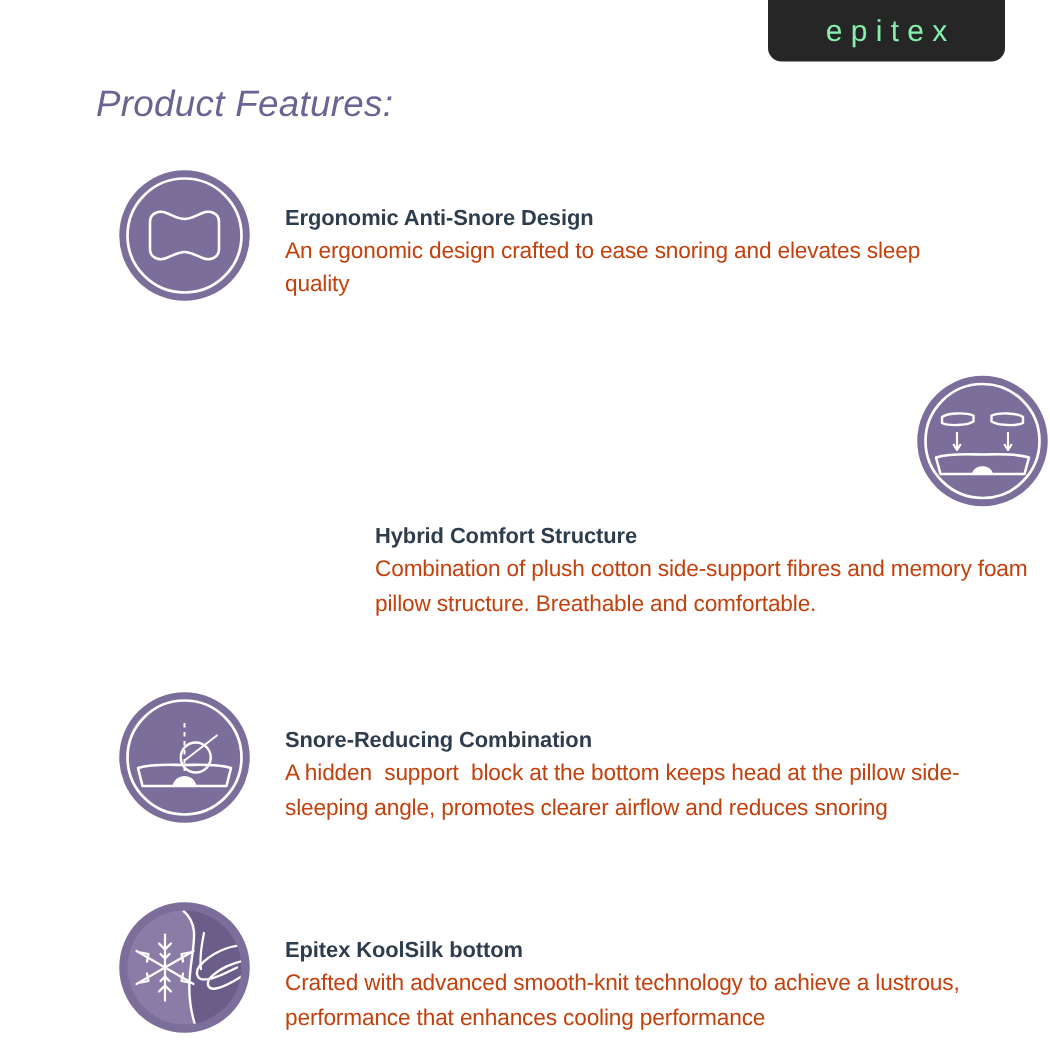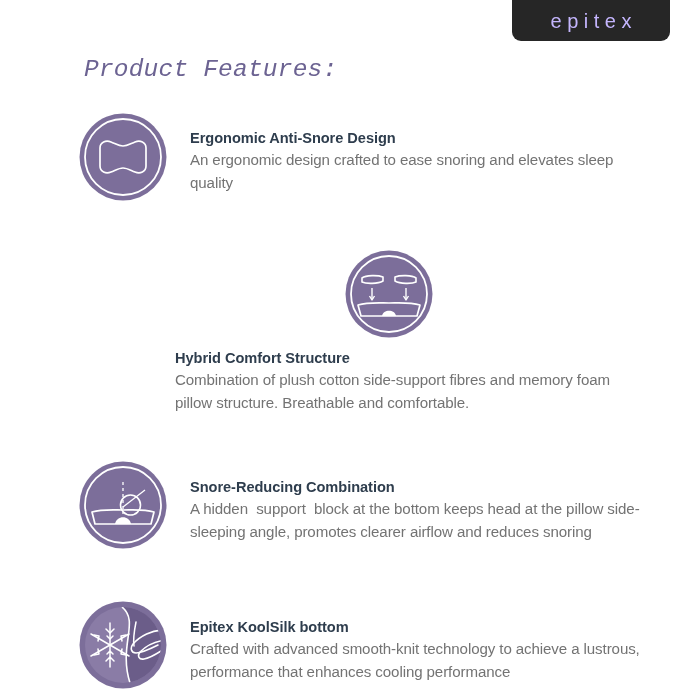--- a/index.html
+++ b/index.html
@@ -24,53 +24,53 @@
     left: 512px;
     width: 158px;
     height: 41px;
     background: #262626;
     border-radius: 0 0 9px 9px;
     display: flex;
     align-items: center;
     justify-content: center;
   }
   .logo-text {
-    color: #c4b5fd;
+    color: #86efac;
     font-family: "Liberation Sans", sans-serif;
     font-size: 20px;
     font-weight: 400;
     letter-spacing: 5.5px;
     text-indent: 5.5px;
     line-height: 1;
   }
 
   
   .page-title {
     position: absolute;
     top: 56px;
-    left: 84px;
-    font-family: Liberation Mono, monospace;
+    left: 64px;
+    font-family: Liberation Sans, sans-serif;
     font-style: italic;
     font-weight: 400;
     font-size: 24.5px;
     color: #6c6392;
     letter-spacing: 0.2px;
   }
 
   
   .features {
     position: absolute;
     top: 112px;
     left: 0;
     width: 700px;
   }
   .feature {
     position: relative;
     display: flex;
-    align-items: center;
+    align-items: flex-end;
     padding-left: 78px;
   }
   .feature-icon {
     flex: 0 0 auto;
     width: 90px;
     height: 90px;
     position: relative;
   }
   .feature-icon svg { display: block; width: 90px; height: 90px; }
 
@@ -84,21 +84,21 @@
     font-size: 14.6px;
     font-weight: bold;
     color: #2e3d4d;
     line-height: 1.45;
     letter-spacing: -0.05px;
   }
   .feature-desc {
     font-family: "Liberation Sans", sans-serif;
     font-size: 15.1px;
     font-weight: 400;
-    color: #737373;
+    color: #c2410c;
     line-height: 1.50;
     letter-spacing: -0.1px;
     max-width: 450px;
     white-space: pre-wrap;
   }
 
   
   .feature + .feature { margin-top: 48px; }
   .feature.f2 { margin-top: 47px; flex-direction: column; }
   .feature.f3 { margin-top: 46px; }

